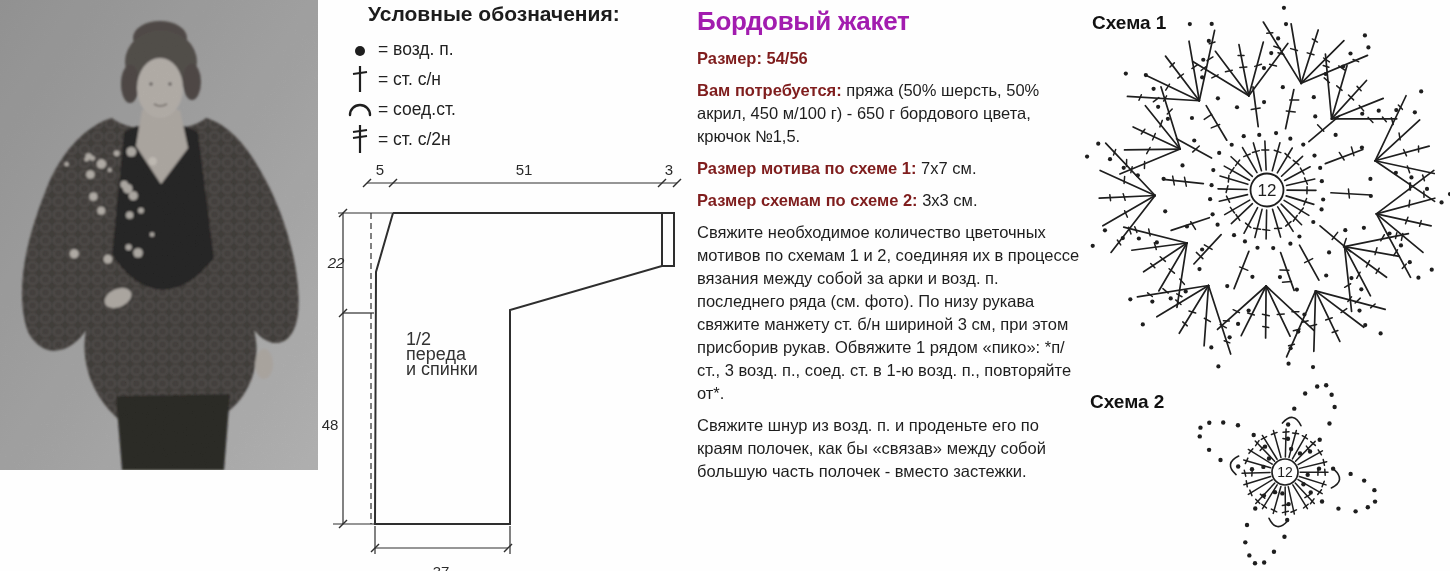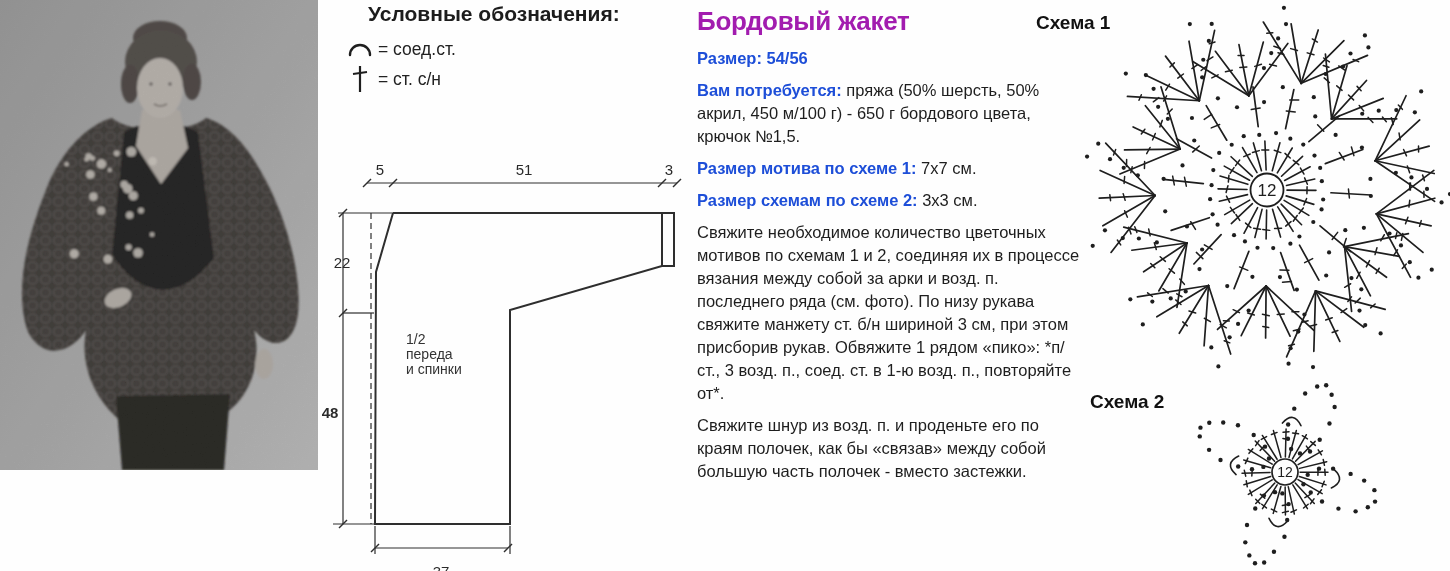--- a/index.html
+++ b/index.html
@@ -10,29 +10,29 @@
   
   .legend{position:absolute;left:338px;top:0;width:330px;}
   .legend-title{font-size:21px;font-weight:bold;margin:2px 0 8px 30px;letter-spacing:0;}
   .legend-row{display:flex;align-items:center;height:30px;margin-left:4px;}
   .legend-sym{width:36px;display:flex;justify-content:center;align-items:center;}
   .legend-label{font-size:17.5px;color:#222;}
   
   .schematic{position:absolute;left:320px;top:160px;width:372px;height:411px;}
   .schematic svg{position:absolute;left:0;top:0;}
   .dim{position:absolute;font-size:15px;color:#2a2a2a;text-align:center;}
-  .part-label{position:absolute;left:86px;top:172px;font-size:14px;line-height:15px;color:#333;}
+  .part-label{position:absolute;left:86px;top:172px;font-size:18px;line-height:15px;color:#333;}
   
   .article{position:absolute;left:697px;top:6px;width:390px;}
   .article h1{font-size:26px;margin:0 0 10px 0;letter-spacing:-0.3px;color:#a21caf;}
   .article p{font-size:16.5px;line-height:23px;margin:0 0 9px 0;color:#1e1e1e;}
-  .article b{color:#1d4ed8;}
+  .article b{color:#7f1d1d;}
   
   .scheme-title{position:absolute;font-size:19px;font-weight:bold;color:#111;}
-  #scheme1-title{left:1036px;top:12px;}
+  #scheme1-title{left:1092px;top:12px;}
   #scheme2-title{left:1090px;top:391px;}
   .scheme-svg{position:absolute;}
   #scheme1-svg{left:1080px;top:0px;}
   #scheme2-svg{left:1155px;top:380px;}
 </style>
 </head>
 <body>
 
 <div id="page">
 
@@ -108,40 +108,58 @@
             <circle cx="101.19991302490234" cy="210.65448760986328" r="3.8787107467651367"></circle>
           </g>
       </g>
       <rect width="318" height="470" filter="url(#grain)" opacity="0.16"></rect>
     </svg>
   </div>
 
   <div class="legend">
     <div class="legend-title">Условные обозначения:</div>
 
-
     <div class="legend-row">
       <span class="legend-sym">
-        <svg width="26" height="22">
-            <path d="M3,17 A10,10 0 0 1 23,17" fill="none" stroke="#1e1e1e" stroke-width="2.4" stroke-linecap="round"></path>
+        <svg width="22" height="22">
+            <circle cx="11" cy="13" r="5" fill="#1e1e1e"></circle>
           </svg>
       </span>
-      <span class="legend-label">= соед.ст.</span>
+      <span class="legend-label">= возд. п.</span>
     </div>
 
     <div class="legend-row">
       <span class="legend-sym">
         <svg width="22" height="30">
             <line x1="11" y1="2" x2="11" y2="28" stroke="#1e1e1e" stroke-width="2.2"></line>
             <line x1="4" y1="10" x2="18" y2="8" stroke="#1e1e1e" stroke-width="2"></line>
           </svg>
       </span>
       <span class="legend-label">= ст. с/н</span>
     </div>
 
+    <div class="legend-row">
+      <span class="legend-sym">
+        <svg width="26" height="22">
+            <path d="M3,17 A10,10 0 0 1 23,17" fill="none" stroke="#1e1e1e" stroke-width="2.4" stroke-linecap="round"></path>
+          </svg>
+      </span>
+      <span class="legend-label">= соед.ст.</span>
+    </div>
+
+    <div class="legend-row">
+      <span class="legend-sym">
+        <svg width="22" height="32">
+            <line x1="11" y1="2" x2="11" y2="30" stroke="#1e1e1e" stroke-width="2.2"></line>
+            <line x1="4" y1="9" x2="18" y2="7" stroke="#1e1e1e" stroke-width="2"></line>
+            <line x1="4" y1="15" x2="18" y2="13" stroke="#1e1e1e" stroke-width="2"></line>
+          </svg>
+      </span>
+      <span class="legend-label">= ст. с/2н</span>
+    </div>
   </div>
 
   <div class="schematic">
     <svg width="372" height="411" viewBox="0 0 372 411" stroke="#2e2e2e" fill="none">
 
       <g stroke-width="1.2">
         <line x1="47" y1="23" x2="357" y2="23"></line>
         <line x1="18" y1="53" x2="73" y2="53"></line>
         <line x1="23" y1="53" x2="23" y2="364"></line>
         <line x1="23" y1="153" x2="54" y2="153"></line>
@@ -163,22 +181,22 @@
           <line x1="184" y1="392" x2="192" y2="384"></line>
       </g>
 
       <line x1="51" y1="53" x2="51" y2="364" stroke-width="1.2" stroke-dasharray="6 4"></line>
 
       <path stroke-width="2" d="M73,53 L354,53 L354,106 L342,106 M342,53 L342,106 L190,150 L190,364 L55,364 L56,112 L73,53"></path>
     </svg>
     <span class="dim" style="left:50px;top:1px;width:20px;">5</span>
     <span class="dim" style="left:186px;top:1px;width:36px;">51</span>
     <span class="dim" style="left:339px;top:1px;width:20px;">3</span>
-    <span class="dim" style="left:12px;top:94px;width:20px;">22</span>
-    <span class="dim" style="left:0px;top:244px;width:20px;font-weight:bold;">48</span>
+    <span class="dim" style="left:6px;top:94px;width:20px;font-style:italic;">22</span>
+    <span class="dim" style="left:0px;top:256px;width:20px;">48</span>
     <span class="dim" style="left:105px;top:403px;width:32px;">37</span>
     <div class="part-label">
       <div>1/2</div>
       <div>переда</div>
       <div>и спинки</div>
     </div>
   </div>
 
   <div class="article">
     <h1>Бордовый жакет</h1>

